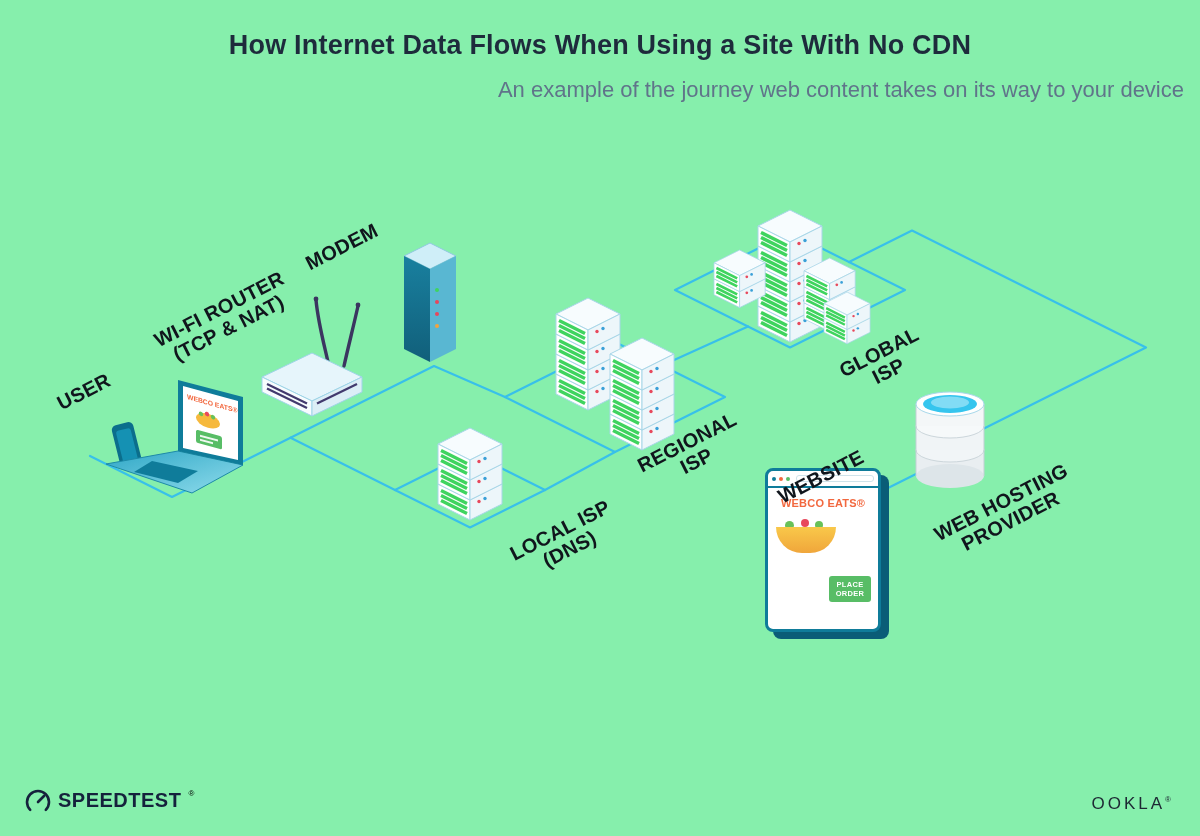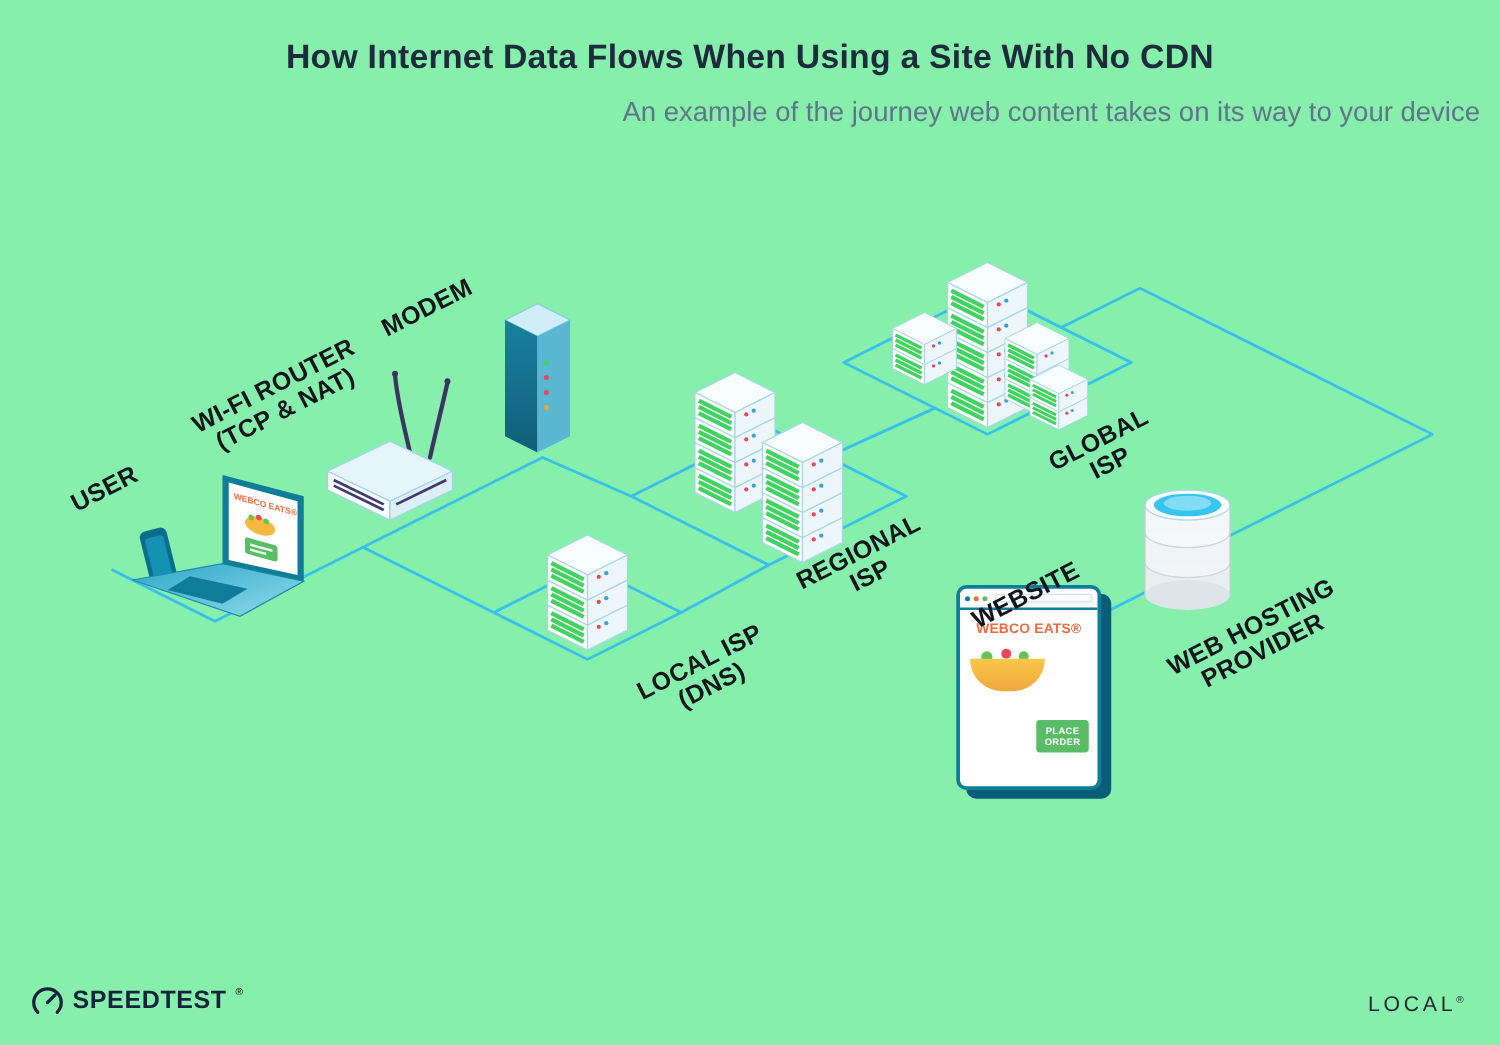--- a/index.html
+++ b/index.html
@@ -243,16 +243,16 @@
 
   <div class="footer-left">
     <svg width="26" height="26" viewBox="0 0 26 26">
       <path d="M5.2,20.8 A11,11 0 1 1 20.8,20.8" fill="none" stroke="#15223c" stroke-width="2.6" stroke-linecap="round"></path>
       <path d="M13,13 L19,7" stroke="#15223c" stroke-width="2.6" stroke-linecap="round"></path>
     </svg>
     <span class="st-word">SPEEDTEST</span>
     <sup class="mark">®</sup>
   </div>
   <div class="footer-right">
-    <span>LOCAL</span><sup class="mark">®</sup>
+    <span>OOKLA</span><sup class="mark">®</sup>
   </div>
 
 </div>
 
 </body></html>

